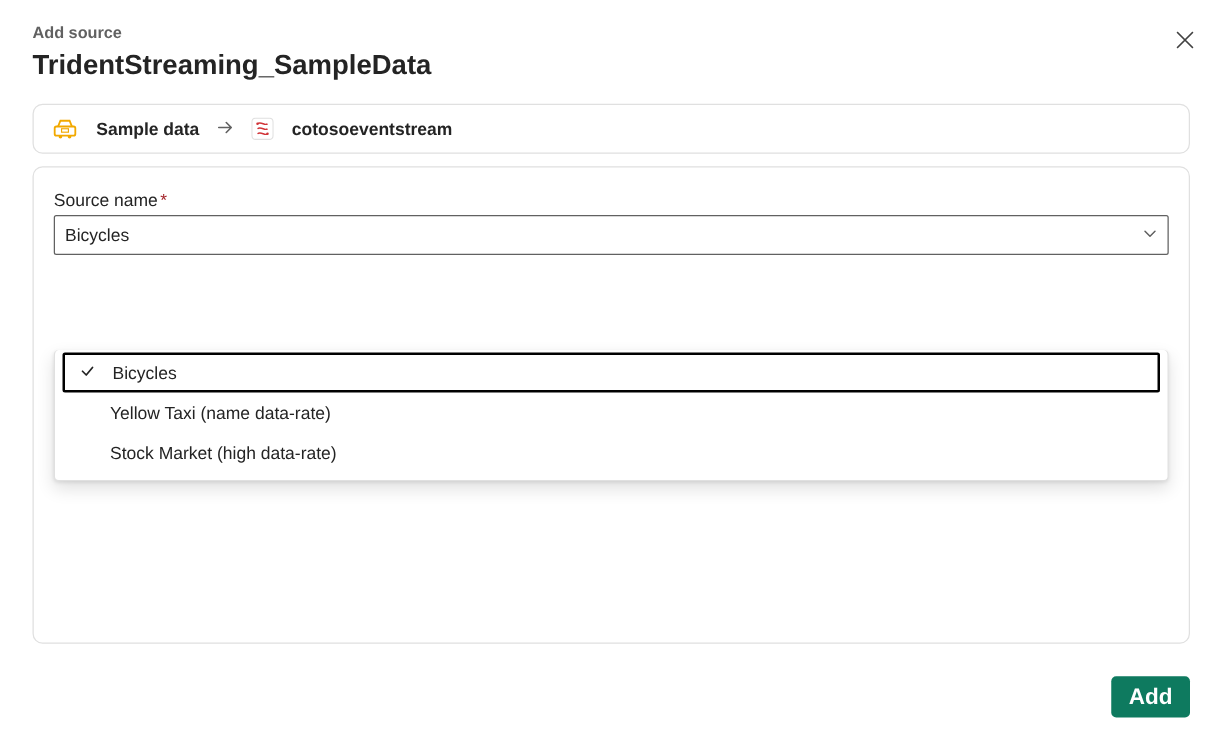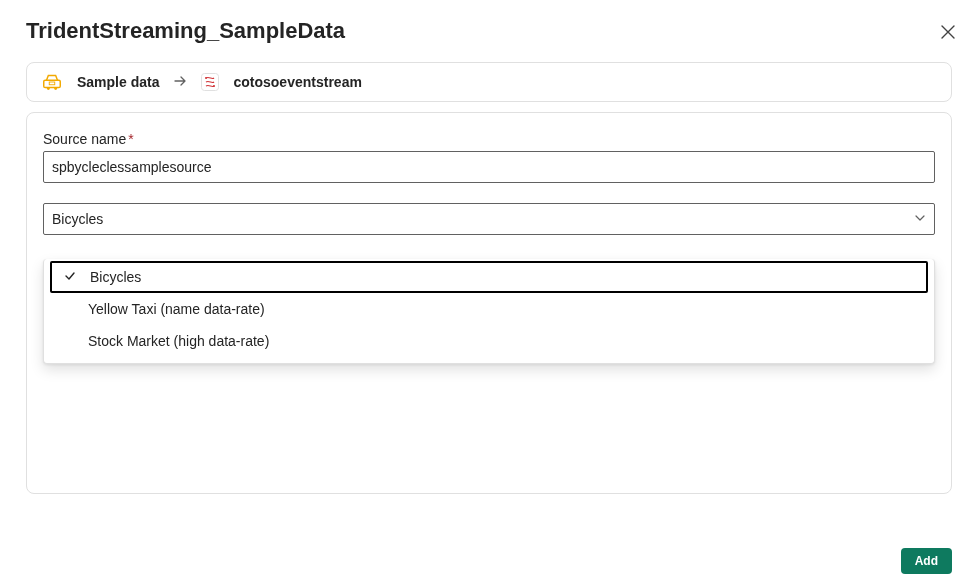--- a/index.html
+++ b/index.html
@@ -149,37 +149,38 @@
   .footer {
     position: absolute;
     bottom: 14px;
     right: 26px;
   }
   .add-btn {
     background: #0e7a5f;
     color: #fff;
     border: none;
     border-radius: 4px;
-    font-size: 12px;
+    font-size: 18px;
     font-weight: 600;
     padding: 6px 14px;
     cursor: pointer;
     font-family: inherit;
   }
 </style>
 </head>
 <body>
 
 <div class="container">
   <div class="close-btn">
     <svg width="14" height="14" viewBox="0 0 14 14">
         <path d="M1 1 L13 13 M13 1 L1 13" stroke="currentColor" stroke-width="1.4" fill="none" stroke-linecap="round"></path>
       </svg>
   </div>
 
+  <div class="subtitle">Add source</div>
   <div class="title">TridentStreaming_SampleData</div>
 
   <div class="breadcrumb-card">
     <span class="bc-icon">
       <svg width="22" height="22" viewBox="0 0 24 24" fill="none">
         <rect x="3" y="10" width="18" height="8" rx="1.5" stroke="#F2A900" stroke-width="1.6"></rect>
         <path d="M6 10 L8 5 H16 L18 10" stroke="#F2A900" stroke-width="1.6" fill="none"></path>
         <circle cx="8" cy="19" r="1.6" fill="#F2A900"></circle>
         <circle cx="16" cy="19" r="1.6" fill="#F2A900"></circle>
         <rect x="9" y="12" width="6" height="3" fill="#fff" stroke="#F2A900" stroke-width="1"></rect>
@@ -199,21 +200,20 @@
         <circle cx="13" cy="13" r="1" fill="#D13438"></circle>
       </svg>
     </span>
     <span class="bc-dest">cotosoeventstream</span>
   </div>
 
   <div class="form-card">
     <label class="field-label">
       <span>Source name</span><span class="req">*</span>
     </label>
-    <input type="text" class="text-input" value="spbycleclessamplesource" style="">
 
     <div class="select-box">
       <span>Bicycles</span>
       <span class="chevron">
         <svg width="12" height="12" viewBox="0 0 12 12">
             <path d="M2 4 L6 8 L10 4" stroke="currentColor" stroke-width="1.2" fill="none" stroke-linecap="round" stroke-linejoin="round"></path>
           </svg>
       </span>
     </div>
 

